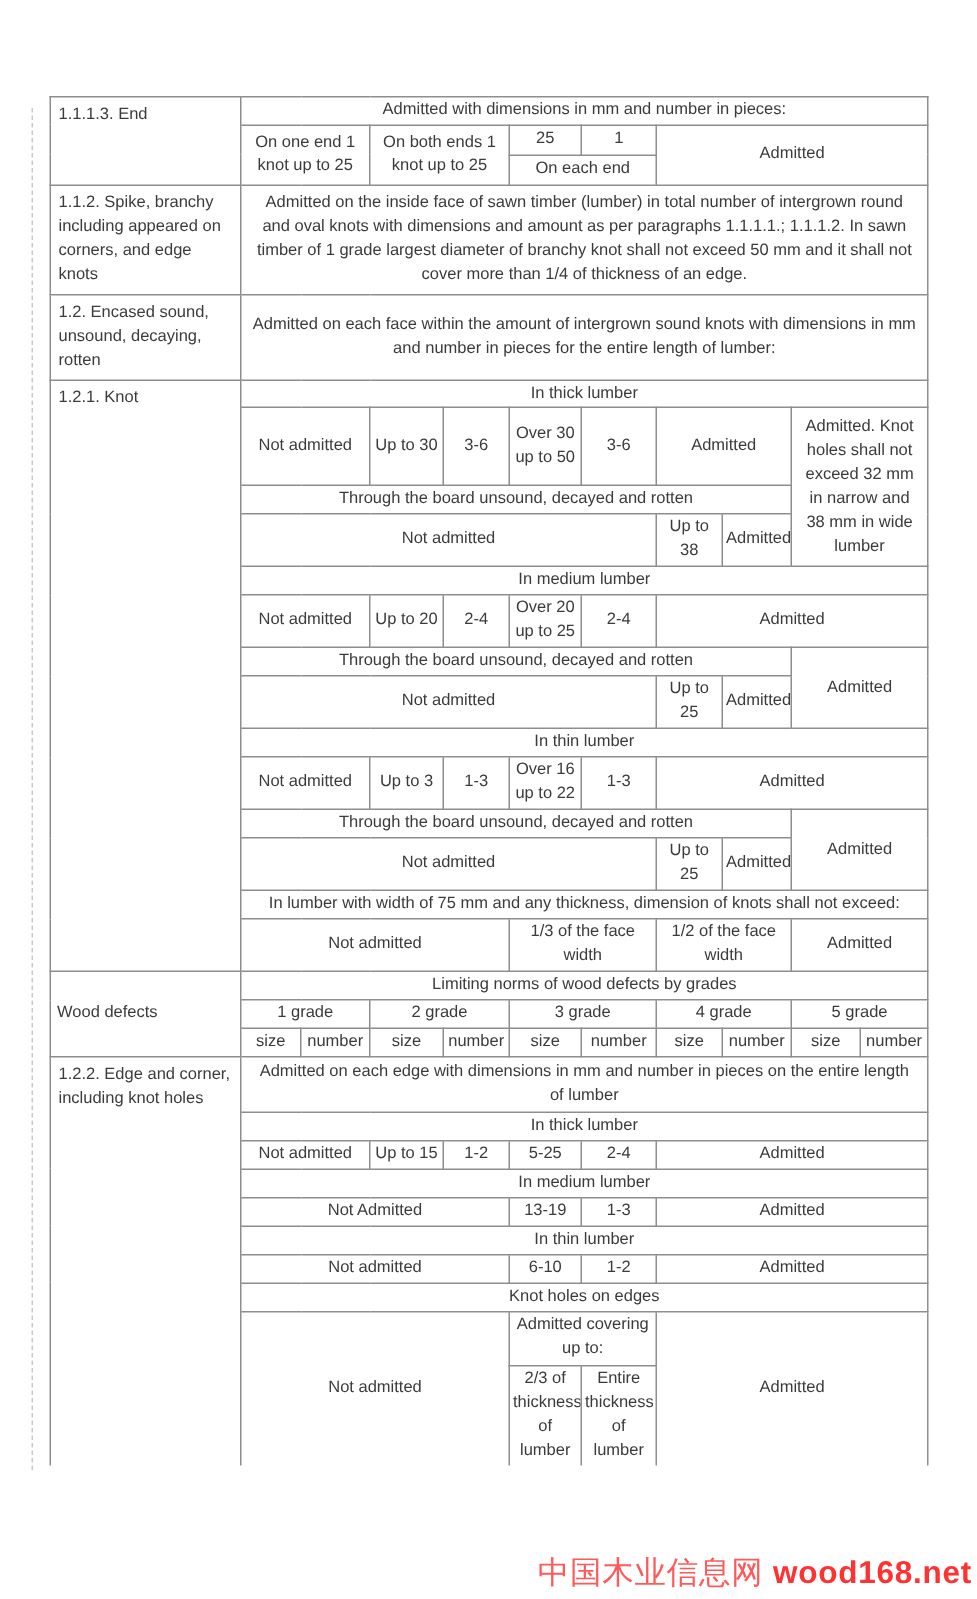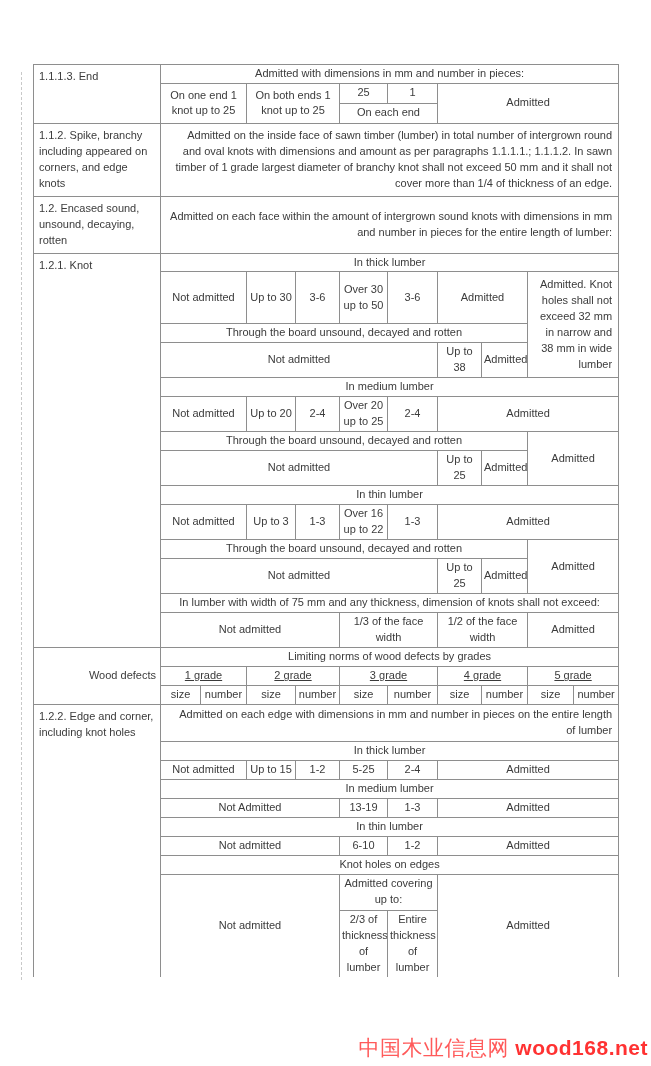--- a/index.html
+++ b/index.html
@@ -14,22 +14,22 @@
   .table-wrap{position:absolute;left:33px;top:64px;width:585px;}
   table.lumber{
     border-collapse:collapse;table-layout:fixed;width:585px;
     font-size:11px;line-height:1.45;color:#3b3b3b;
   }
   table.lumber td{
     border:1px solid #8e8e8e;text-align:center;vertical-align:middle;
     padding:1px 2px;overflow:hidden;
   }
   table.lumber td.L{text-align:left;vertical-align:top;padding:4px 5px;}
-  table.lumber td.LC{text-align:right;vertical-align:middle;padding:1px 4px;}
-  table.lumber td.P{text-align:right;padding:2px 6px;}
+  table.lumber td.LC{text-align:left;vertical-align:middle;padding:1px 4px;}
+  table.lumber td.P{text-align:center;padding:2px 6px;}
   table.lumber td.nb{border-bottom:none;margin-top:32px;}
   .watermark{
     position:absolute;top:1034px;right:3px;white-space:nowrap;
     font-size:21px;font-weight:bold;letter-spacing:0.5px;
   }
   .watermark .cn{font-weight:normal;}
   .watermark .en{font-weight:bold;}
 </style>
 </head>
 <body>
@@ -141,21 +141,21 @@
         <tr style="height: 35px;">
           <td colspan="4">Not admitted</td>
           <td colspan="2">1/3 of the face width</td>
           <td colspan="2">1/2 of the face width</td>
           <td colspan="2">Admitted</td>
         </tr>
         <tr style="height: 19px;">
           <td rowspan="3" class="LC">Wood defects</td>
           <td colspan="10">Limiting norms of wood defects by grades</td>
         </tr>
-        <tr style="height: 19px; text-decoration: underline;">
+        <tr style="height: 19px;">
           <td colspan="2">1 grade</td>
           <td colspan="2">2 grade</td>
           <td colspan="2">3 grade</td>
           <td colspan="2">4 grade</td>
           <td colspan="2">5 grade</td>
         </tr>
         <tr style="height: 19px;">
           <td>size</td>
           <td>number</td>
           <td>size</td>

